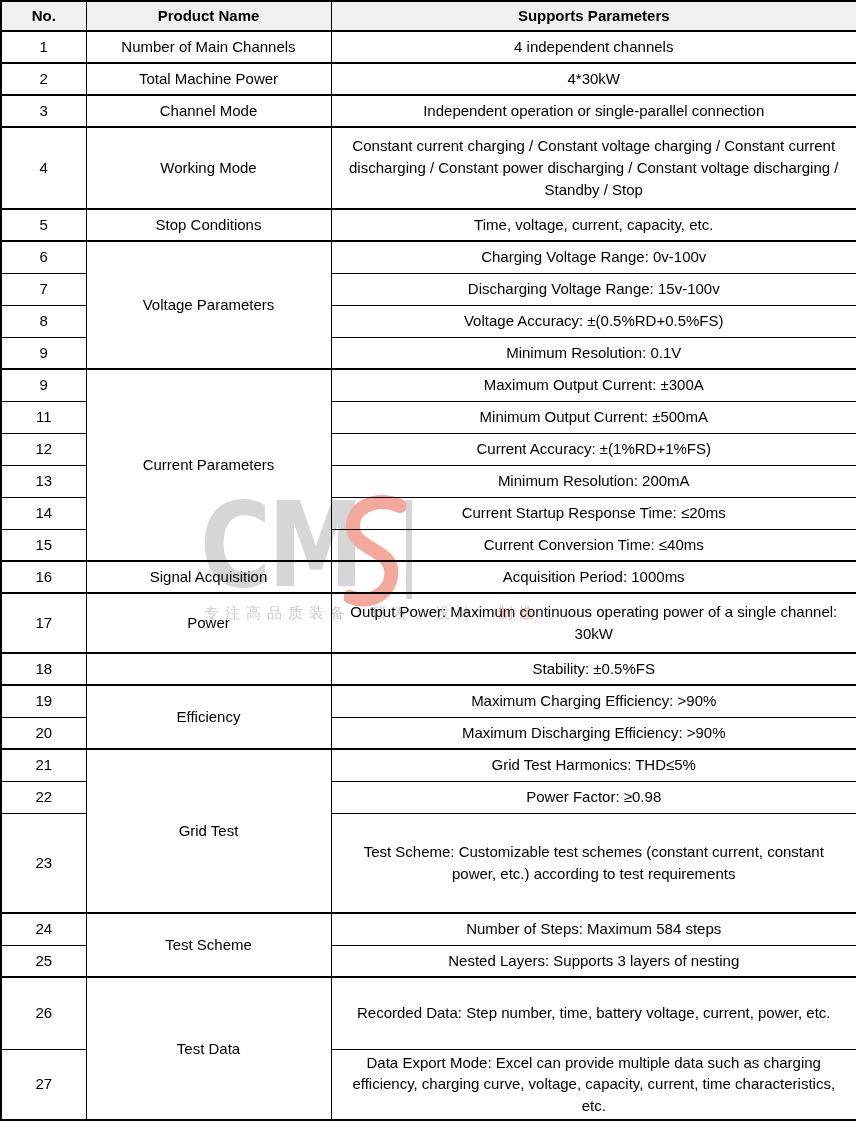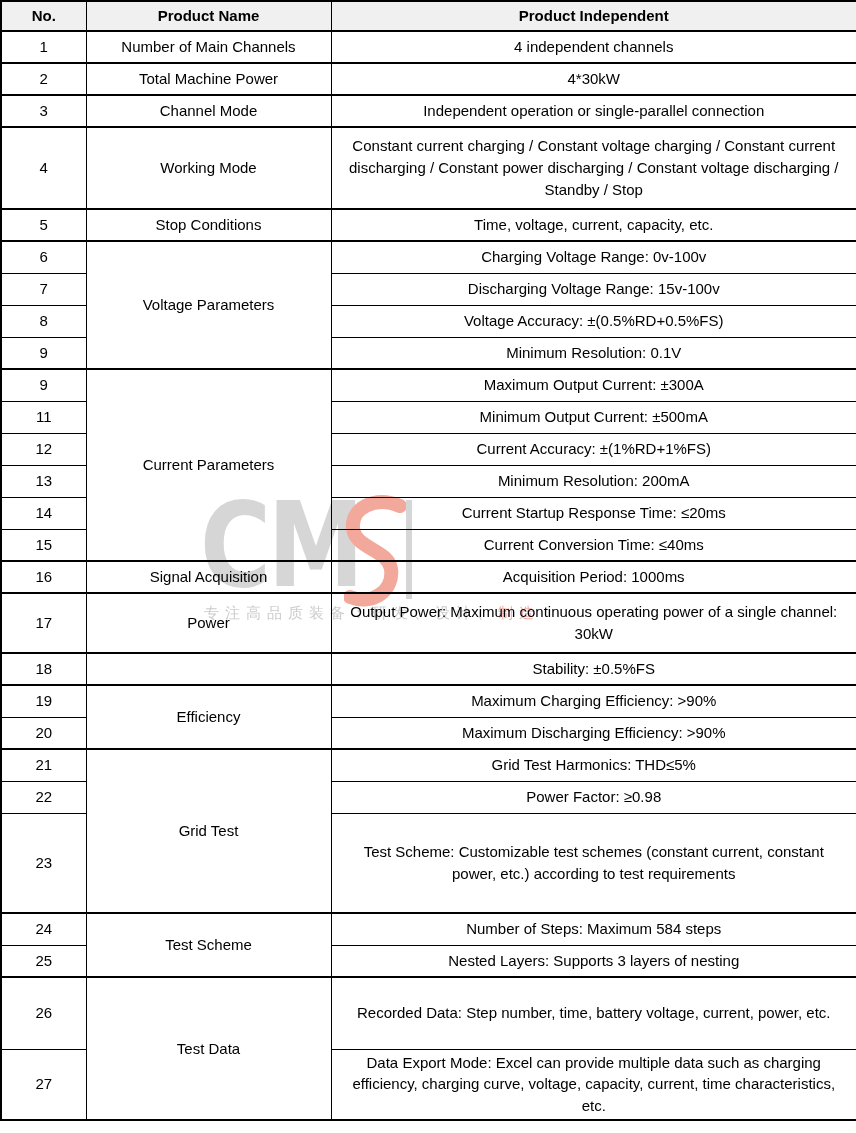--- a/index.html
+++ b/index.html
@@ -102,21 +102,21 @@
   <table class="spec">
     <colgroup>
       <col class="c-no">
         <col class="c-name">
         <col class="c-param">
     </colgroup>
     <thead>
       <tr>
         <th>No.</th>
         <th>Product Name</th>
-        <th>Product Independent</th>
+        <th>Supports Parameters</th>
       </tr>
     </thead>
     <tbody>
       <tr>
         <td>1</td>
         <td>Number of Main Channels</td>
         <td>4 independent channels</td>
       </tr>
       <tr class="gs">
         <td>2</td>

